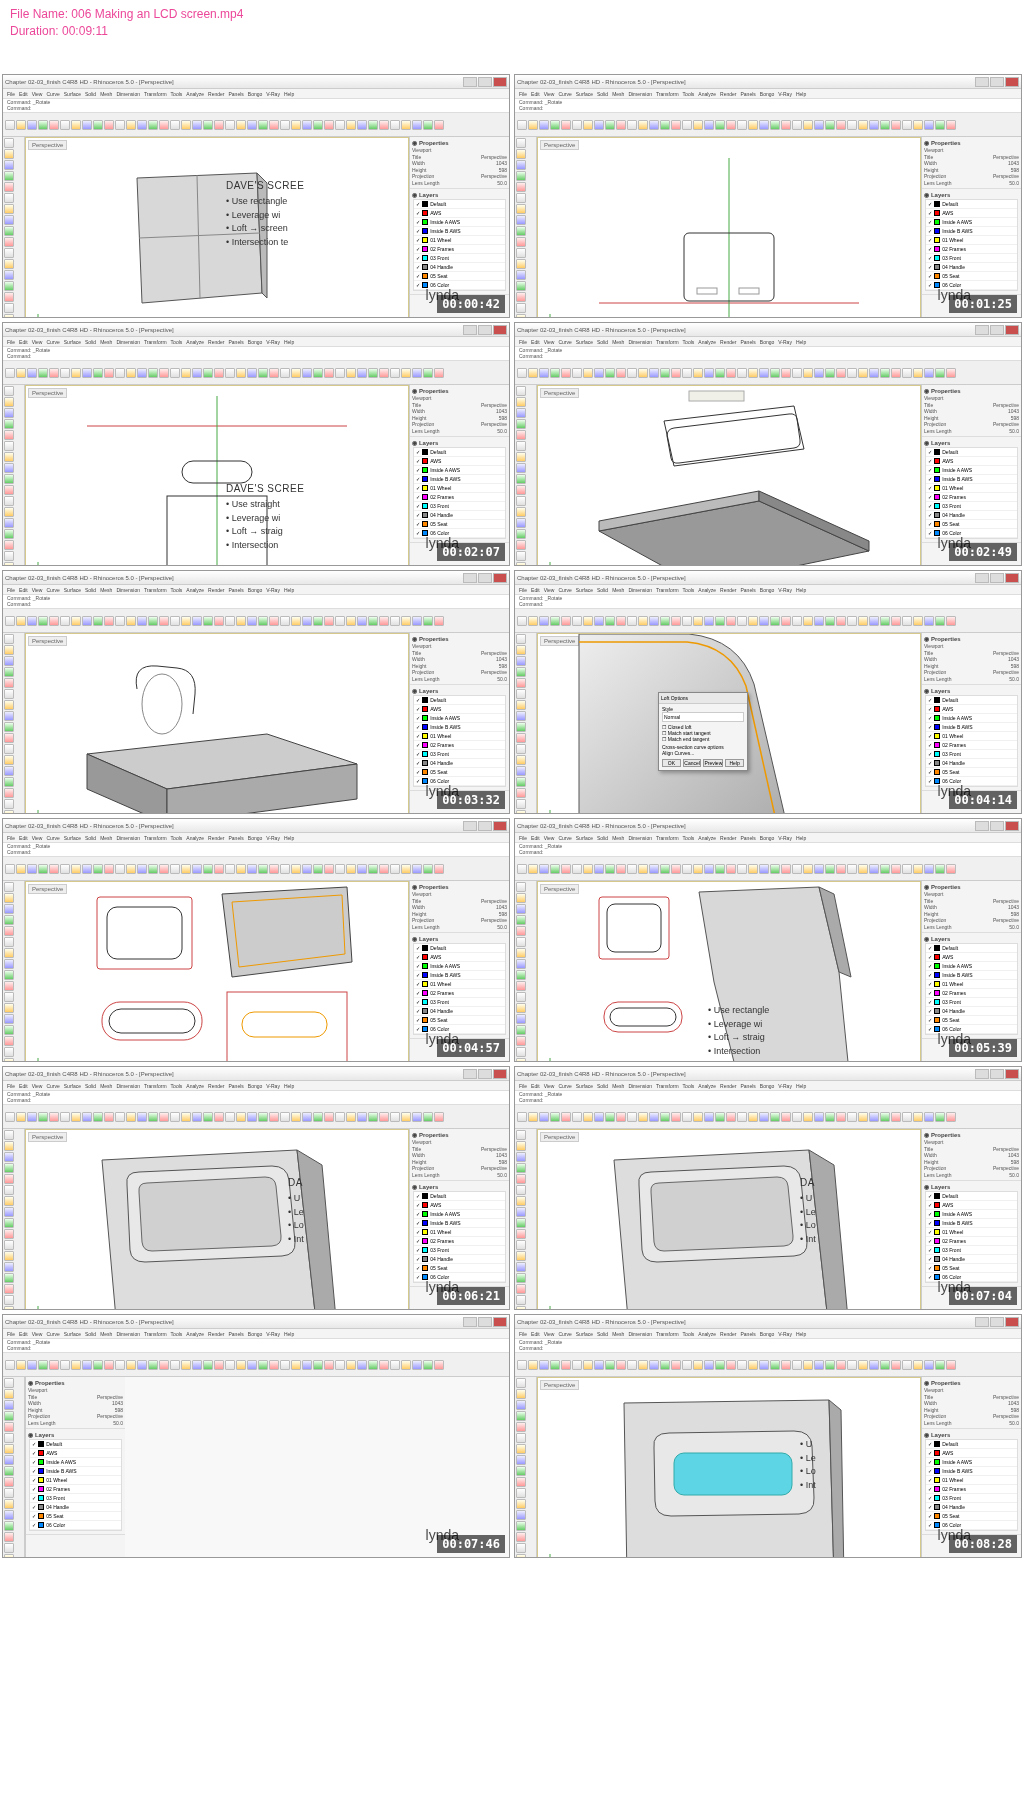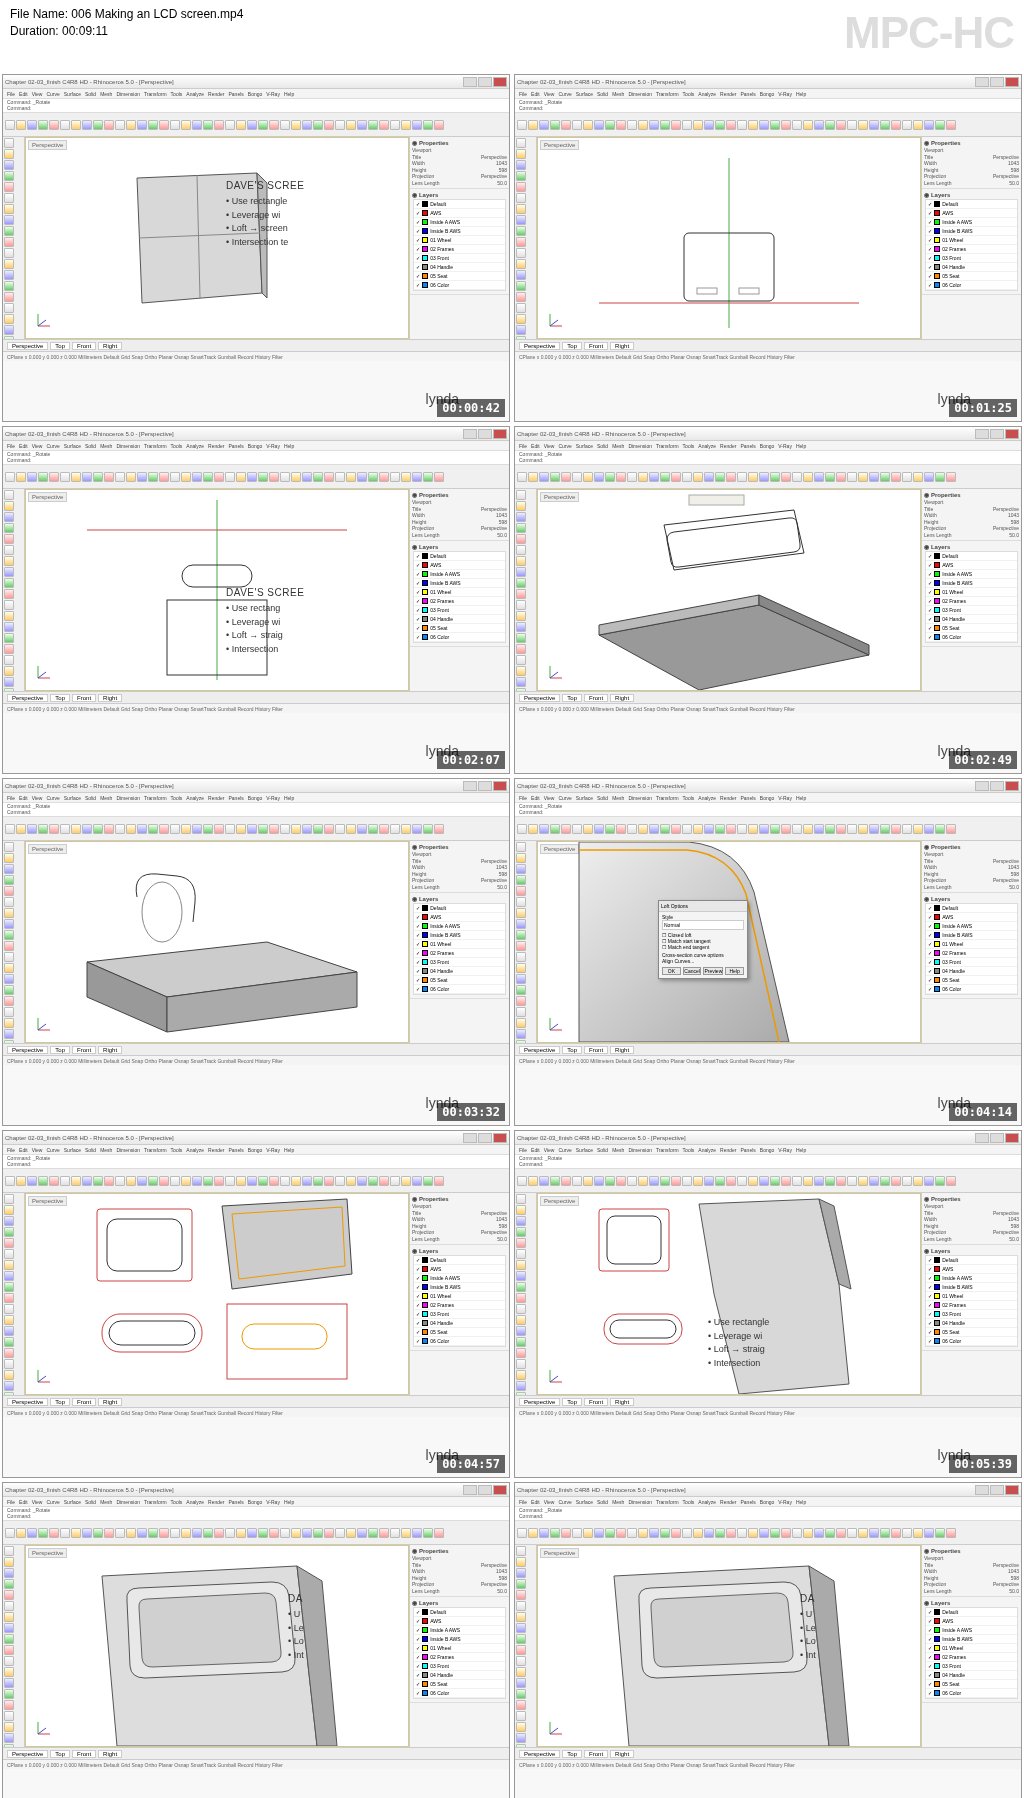--- a/index.html
+++ b/index.html
@@ -1,22 +1,22 @@
 <!DOCTYPE html>
 <html><head>
 <meta charset="utf-8">
 <style>
 * { margin: 0; padding: 0; box-sizing: border-box; }
 body { font-family: Arial, sans-serif; background: #fff; width: 1024px; }
 .header { background: #fff; padding: 6px 10px; position: relative; height: 72px; }
-.header-info { font-size: 12px; color: #000000; line-height: 1.4; }
+.header-info { font-size: 12px; color: #ec4899; line-height: 1.4; }
 .header-info div { white-space: nowrap; }
 .watermark { position: absolute; right: 10px; top: 8px; font-size: 44px; font-weight: bold; color: #ddd; letter-spacing: -1px; }
 .grid { display: grid; grid-template-columns: 1fr 1fr; gap: 4px; padding: 2px; }
-.thumb { position: relative; background: #f8f8f8; border: 1px solid #999; height: 348px; overflow: hidden; }
+.thumb { position: relative; background: #f8f8f8; border: 1px solid #999; height: 244px; overflow: hidden; }
 .thumb-titlebar { height: 14px; background: linear-gradient(#fff,#e8e8e8); border-bottom: 1px solid #ccc; display:flex; justify-content:space-between; align-items:center; padding:0 2px; font-size:6px; color:#555;}
 .thumb-titlebar .winbtns { display:flex; gap:1px;}
 .thumb-titlebar .winbtn { width:14px; height:10px; background:#ddd; border:1px solid #bbb;}
 .thumb-titlebar .winbtn.close { background:#c94f4f;}
 .thumb-menubar { height:10px; background:#f4f4f4; border-bottom:1px solid #ddd; font-size:5px; color:#444; padding-left:4px; display:flex; align-items:center; gap:4px;}
 .thumb-cmdbar { height:14px; background:#fff; border-bottom:1px solid #ddd; font-size:5px; color:#555; padding-left:4px;}
 .thumb-toolbar { height:24px; background:#f0f0f0; border-bottom:1px solid #ccc; display:flex; align-items:center; gap:1px; padding:0 2px; overflow:hidden;}
 .toolico { width:10px; height:10px; background:linear-gradient(#fff,#e0e0e0); border:1px solid #bbb; border-radius:1px; flex-shrink:0;}
 .toolico.c1{background:linear-gradient(#ffe,#fc6);} .toolico.c2{background:linear-gradient(#eef,#99f);} .toolico.c3{background:linear-gradient(#efe,#6c6);} .toolico.c4{background:linear-gradient(#fee,#f99);}
 .thumb-body { display:flex; height:202px;}
@@ -44,21 +44,20 @@
 .axis { position:absolute; bottom:8px; left:8px; width:20px; height:20px;}
 </style>
 </head>
 <body>
 
 <div class="header">
   <div class="header-info">
     <div>File Name: 006 Making an LCD screen.mp4</div>
     <div>Duration: 00:09:11</div>
   </div>
-  <div class="watermark">MPC-HC</div>
 </div>
 
 <div class="grid" id="thumb-grid">
     <div class="thumb">
       <div class="thumb-titlebar">
         <span>Chapter 02-03_finish C4R8 HD - Rhinoceros 5.0 - [Perspective]</span>
         <span class="winbtns">
           <span class="winbtn"></span>
           <span class="winbtn"></span>
           <span class="winbtn close"></span>
@@ -572,21 +571,21 @@
           <div class="viewport-label">Perspective</div>
           <svg width="100%" height="100%" viewBox="0 0 300 200" style="position:absolute;top:0;left:0">
             <line x1="20" y1="40" x2="280" y2="40" stroke="#c44"></line>
             <line x1="150" y1="10" x2="150" y2="190" stroke="#4a4"></line>
             <rect x="100" y="110" width="100" height="75" fill="none" stroke="#333"></rect>
             <rect x="115" y="75" width="70" height="22" rx="11" fill="none" stroke="#333"></rect>
           </svg>
           <div class="annotation" style="left:200px;top:95px">
             <div class="atitle">DAVE'S SCREE</div>
             <ul>
-              <li>Use rectang</li>
+              <li>Use straight</li>
               <li>Leverage wi</li>
               <li>Loft → straig</li>
               <li>Intersection</li>
             </ul>
           </div>
           <div class="axis"><svg width="20" height="20">
               <line x1="4" y1="16" x2="4" y2="4" stroke="#4a4"></line>
               <line x1="4" y1="16" x2="16" y2="16" stroke="#c44"></line>
               <line x1="4" y1="16" x2="12" y2="10" stroke="#44c"></line>
             </svg></div>

